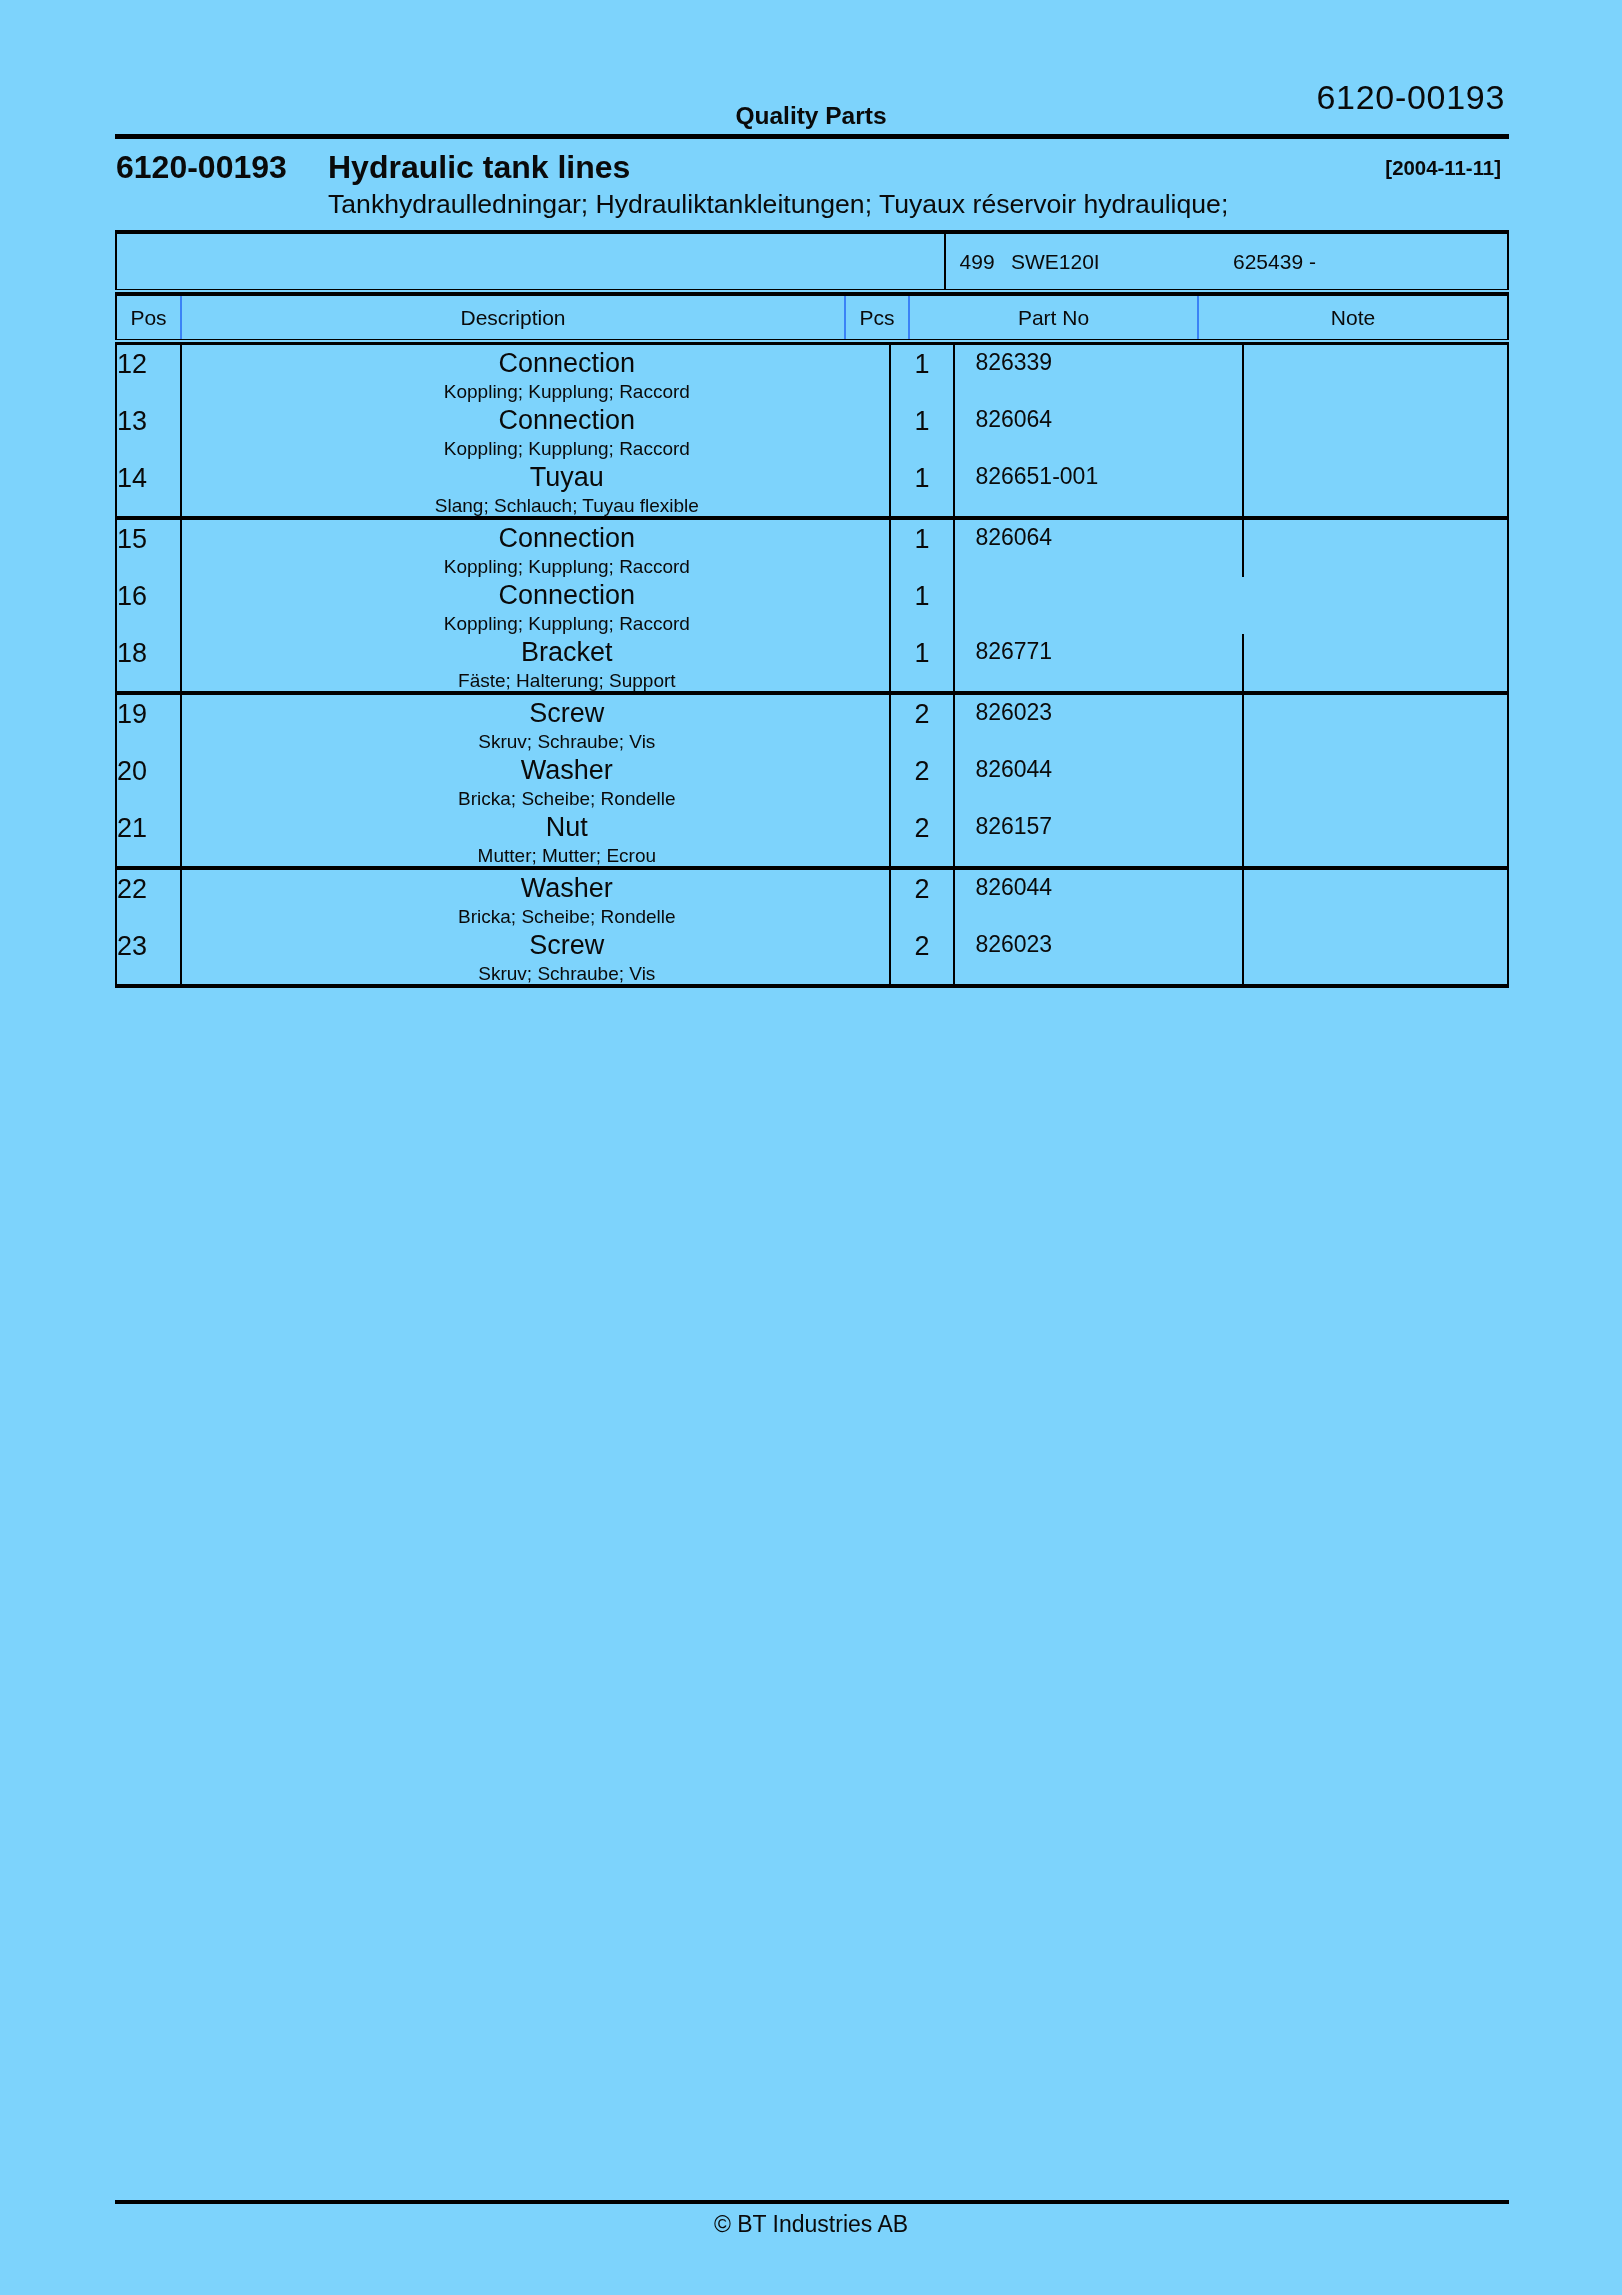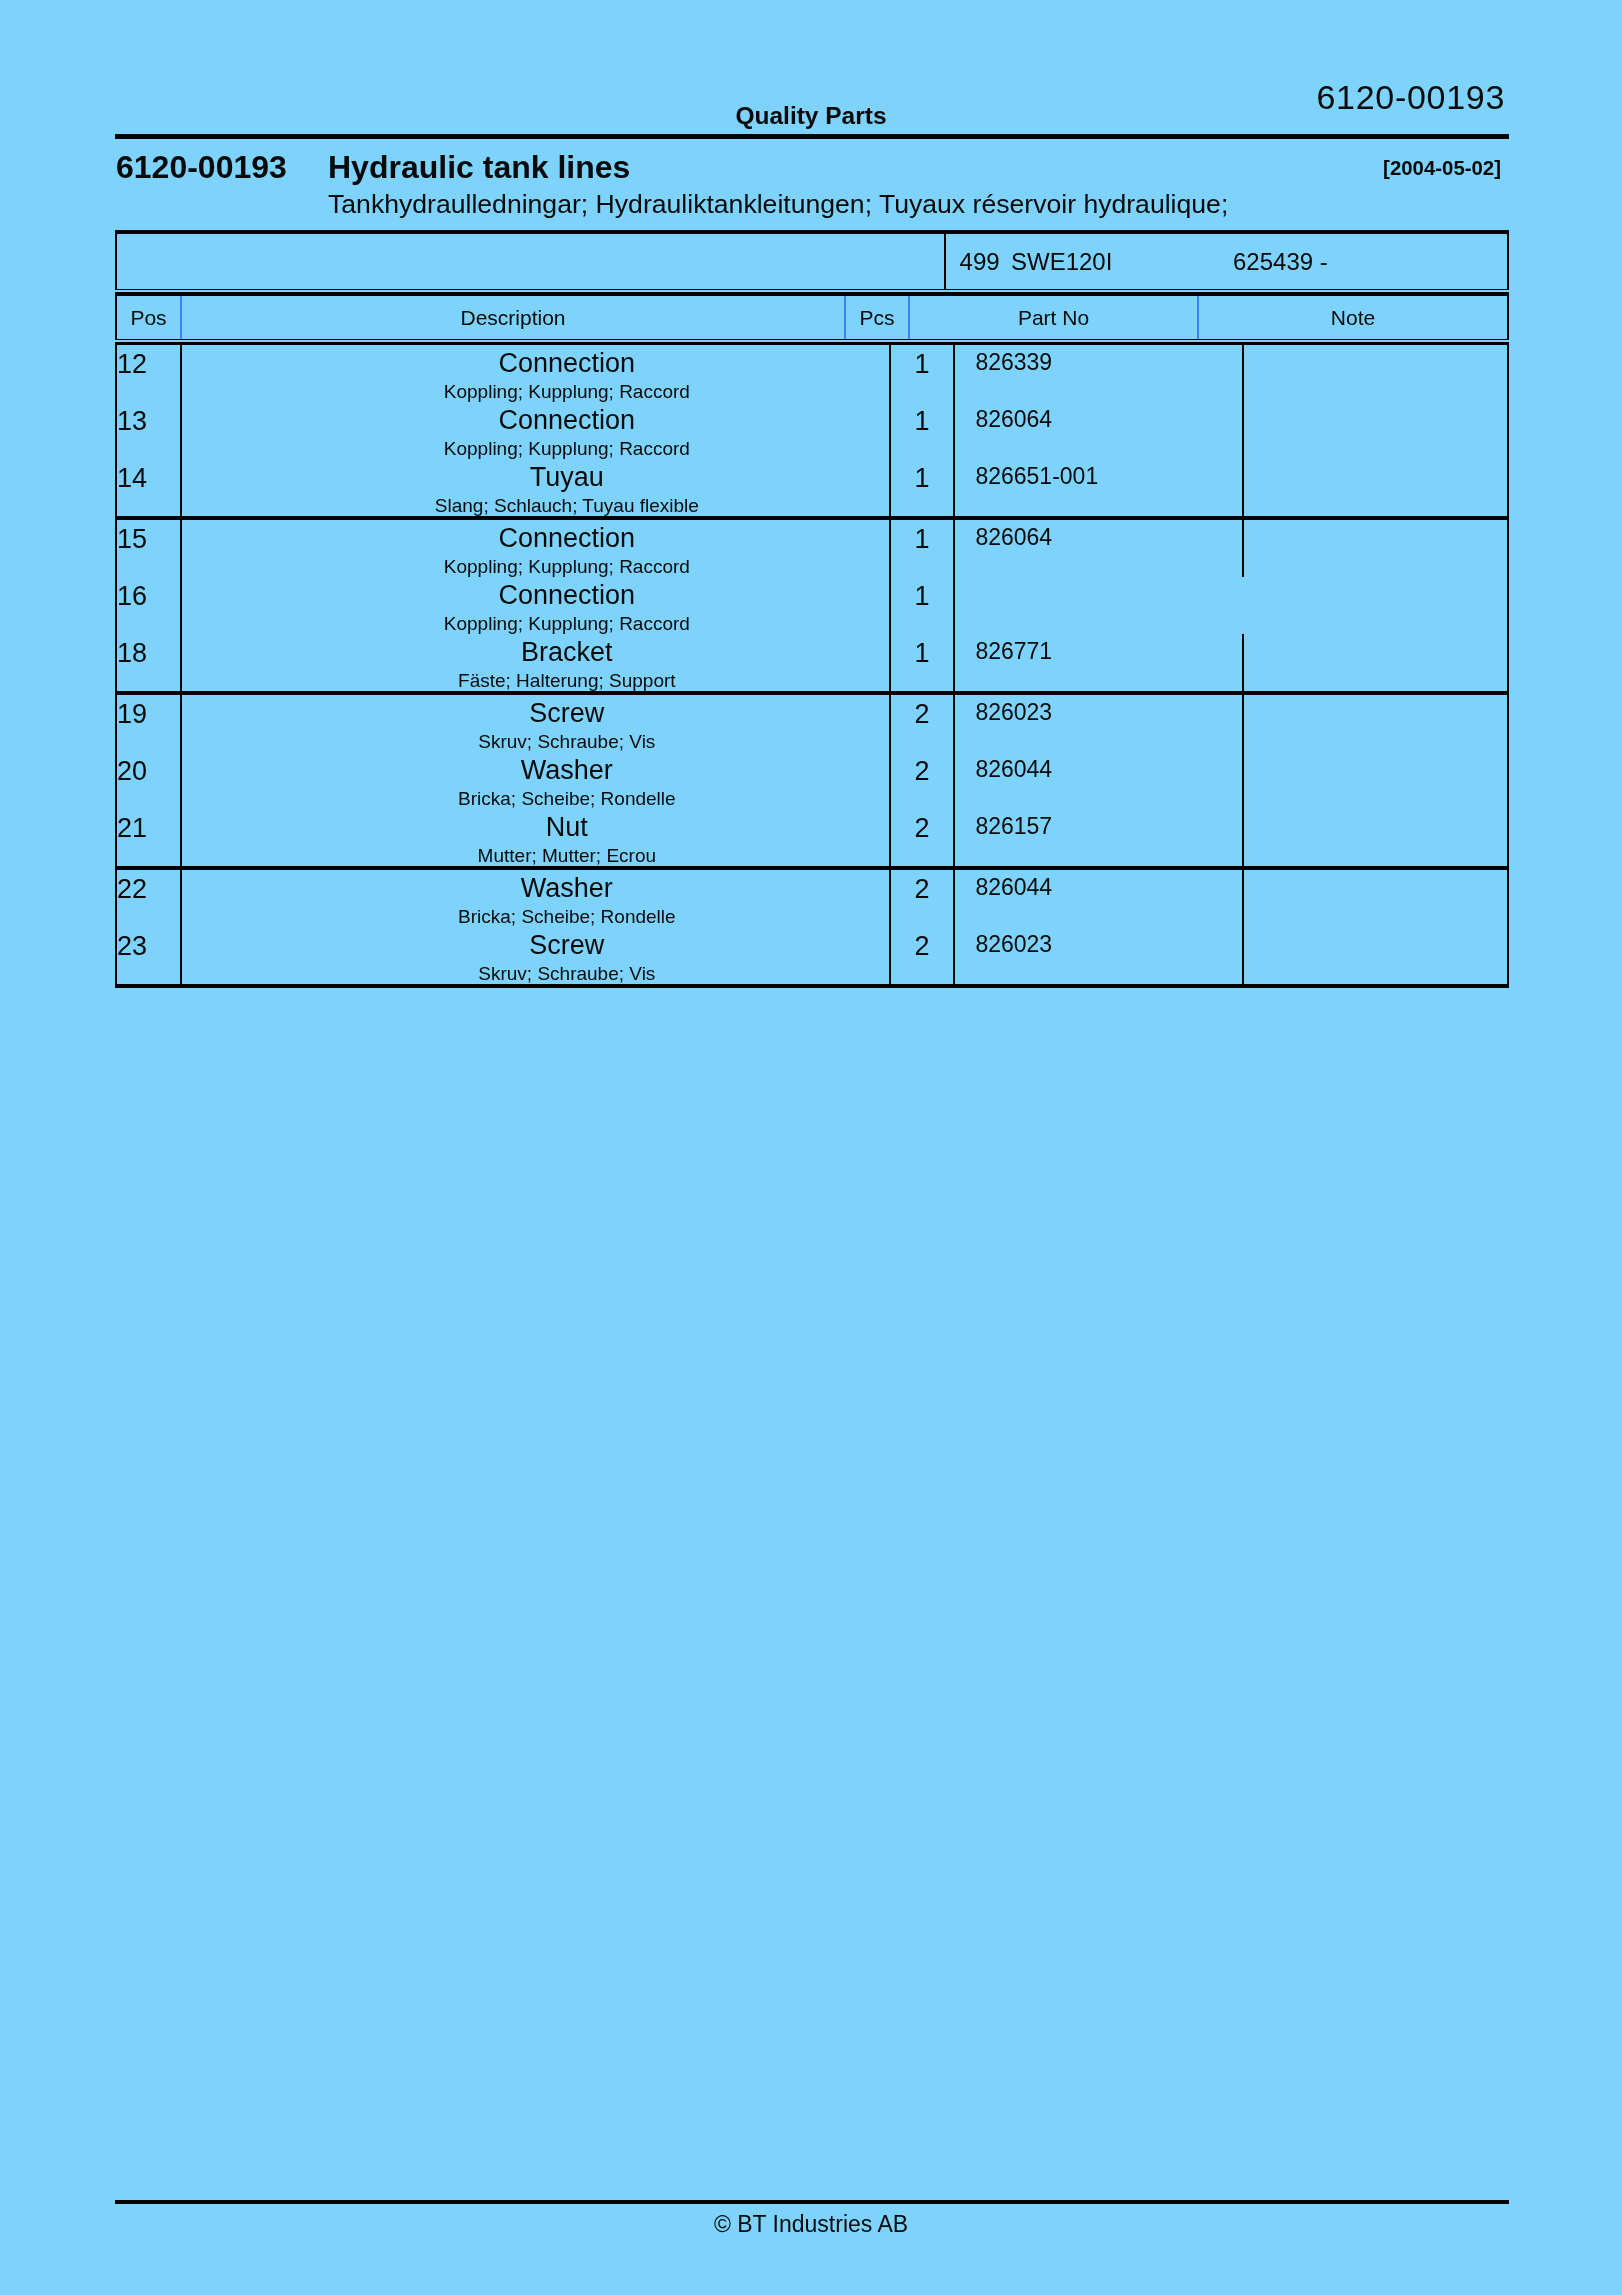--- a/index.html
+++ b/index.html
@@ -20,21 +20,21 @@
   .page-title     { position:absolute; top:149px; left:328px;  font-size:32px; font-weight:bold; }
   .page-date      { position:absolute; top:157px; right:121px; font-size:20.4px; font-weight:bold; }
   .subtitle       { position:absolute; top:189px; left:328px;  font-size:26.6px; }
 
   
   .parts-table { position:absolute; top:230px; left:115px; width:1394px; }
 
   .info-row  { display:flex; height:60px; border:2px solid #000; border-top-width:4.8px;
                border-bottom-width:1.4px; }
   .info-left { width:829px; border-right:2px solid #000; }
-  .info-right{ position:relative; flex:1; font-size:24px; }
+  .info-right{ position:relative; flex:1; font-size:21px; }
   .info-right span { position:absolute; top:50%; transform:translateY(-50%); white-space:nowrap; }
   .info-code   { left:13.6px; }
   .info-model  { left:65px; }
   .info-serial { left:287px; }
 
   .header-row { display:flex; height:48px; margin-top:2px; border:2px solid #000;
                 border-top-width:4.1px; border-bottom-width:1.4px; font-size:21px; }
   .hcell { display:flex; align-items:center; justify-content:center;
            border-right:2px solid #3b82f6; height:100%; }
   .c-pos  { width:65px; }
@@ -63,21 +63,21 @@
 <body>
 
 <div class="page">
 
   <div class="brand">Quality Parts</div>
   <div class="doc-number">6120-00193</div>
   <div class="top-rule"></div>
 
   <div class="section-number">6120-00193</div>
   <div class="page-title">Hydraulic tank lines</div>
-  <div class="page-date">[2004-05-02]</div>
+  <div class="page-date">[2004-11-11]</div>
   <div class="subtitle">Tankhydraulledningar; Hydrauliktankleitungen; Tuyaux réservoir hydraulique;</div>
 
   <div class="parts-table">
 
     <div class="info-row">
       <div class="info-left"></div>
       <div class="info-right">
         <span class="info-code">499</span>
         <span class="info-model">SWE120I</span>
         <span class="info-serial">625439 -</span>

